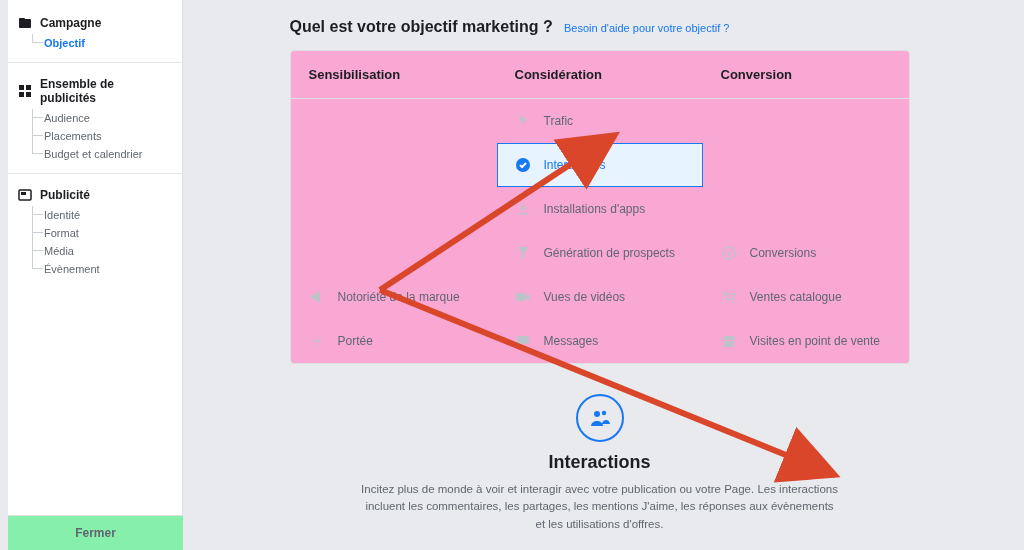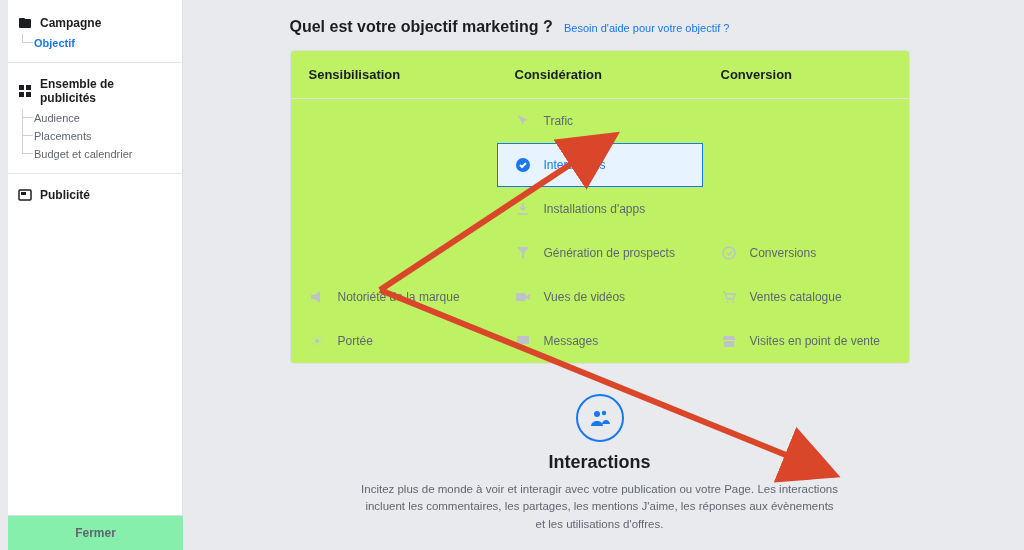--- a/index.html
+++ b/index.html
@@ -26,21 +26,21 @@
   .side-head {
     display: flex; align-items: center;
     padding: 4px 10px;
     font-weight: bold;
     font-size: 12px;
   }
   .side-head .hicon {
     width: 14px; height: 14px; margin-right: 8px;
     display: inline-flex; align-items: center; justify-content: center;
   }
-  .side-items { padding-left: 10px; }
+  .side-items { padding-left: 20px; }
   .side-item {
     position: relative;
     padding: 3px 0 3px 16px;
     font-size: 11px;
     color: #606770;
     cursor: pointer;
   }
   .side-item::before {
     content: "";
     position: absolute;
@@ -88,21 +88,21 @@
     display: inline;
   }
   .heading-row .help {
     font-size: 11px;
     color: #1877f2;
     margin-left: 8px;
     cursor: pointer;
   }
 
   .obj-card {
-    background: #bef264;
+    background: #f9a8d4;
     border: 1px solid #dddfe2;
     border-radius: 4px;
     overflow: hidden;
   }
   .obj-head-row {
     display: flex;
     border-bottom: 1px solid #dddfe2;
   }
   .obj-col-head {
     flex: 1;
@@ -200,20 +200,26 @@
   <div class="side-group">
     <div class="side-head">
       <span class="hicon">
         <svg width="14" height="14" viewBox="0 0 14 14">
             <rect x="1" y="2" width="12" height="10" rx="1" fill="none" stroke="#1c1e21" stroke-width="1.5"></rect>
             <rect x="3" y="4" width="5" height="3" fill="#1c1e21"></rect>
           </svg>
       </span>
       <span>Publicité</span>
     </div>
+    <div class="side-items">
+      <div class="side-item"><span>Identité</span></div>
+      <div class="side-item"><span>Format</span></div>
+      <div class="side-item"><span>Média</span></div>
+      <div class="side-item"><span>Évènement</span></div>
+    </div>
   </div>
 
   <div class="close-btn">
     <span>Fermer</span>
   </div>
 </div>
 
 <div class="main">
   <div class="panel">
     <div class="heading-row">

